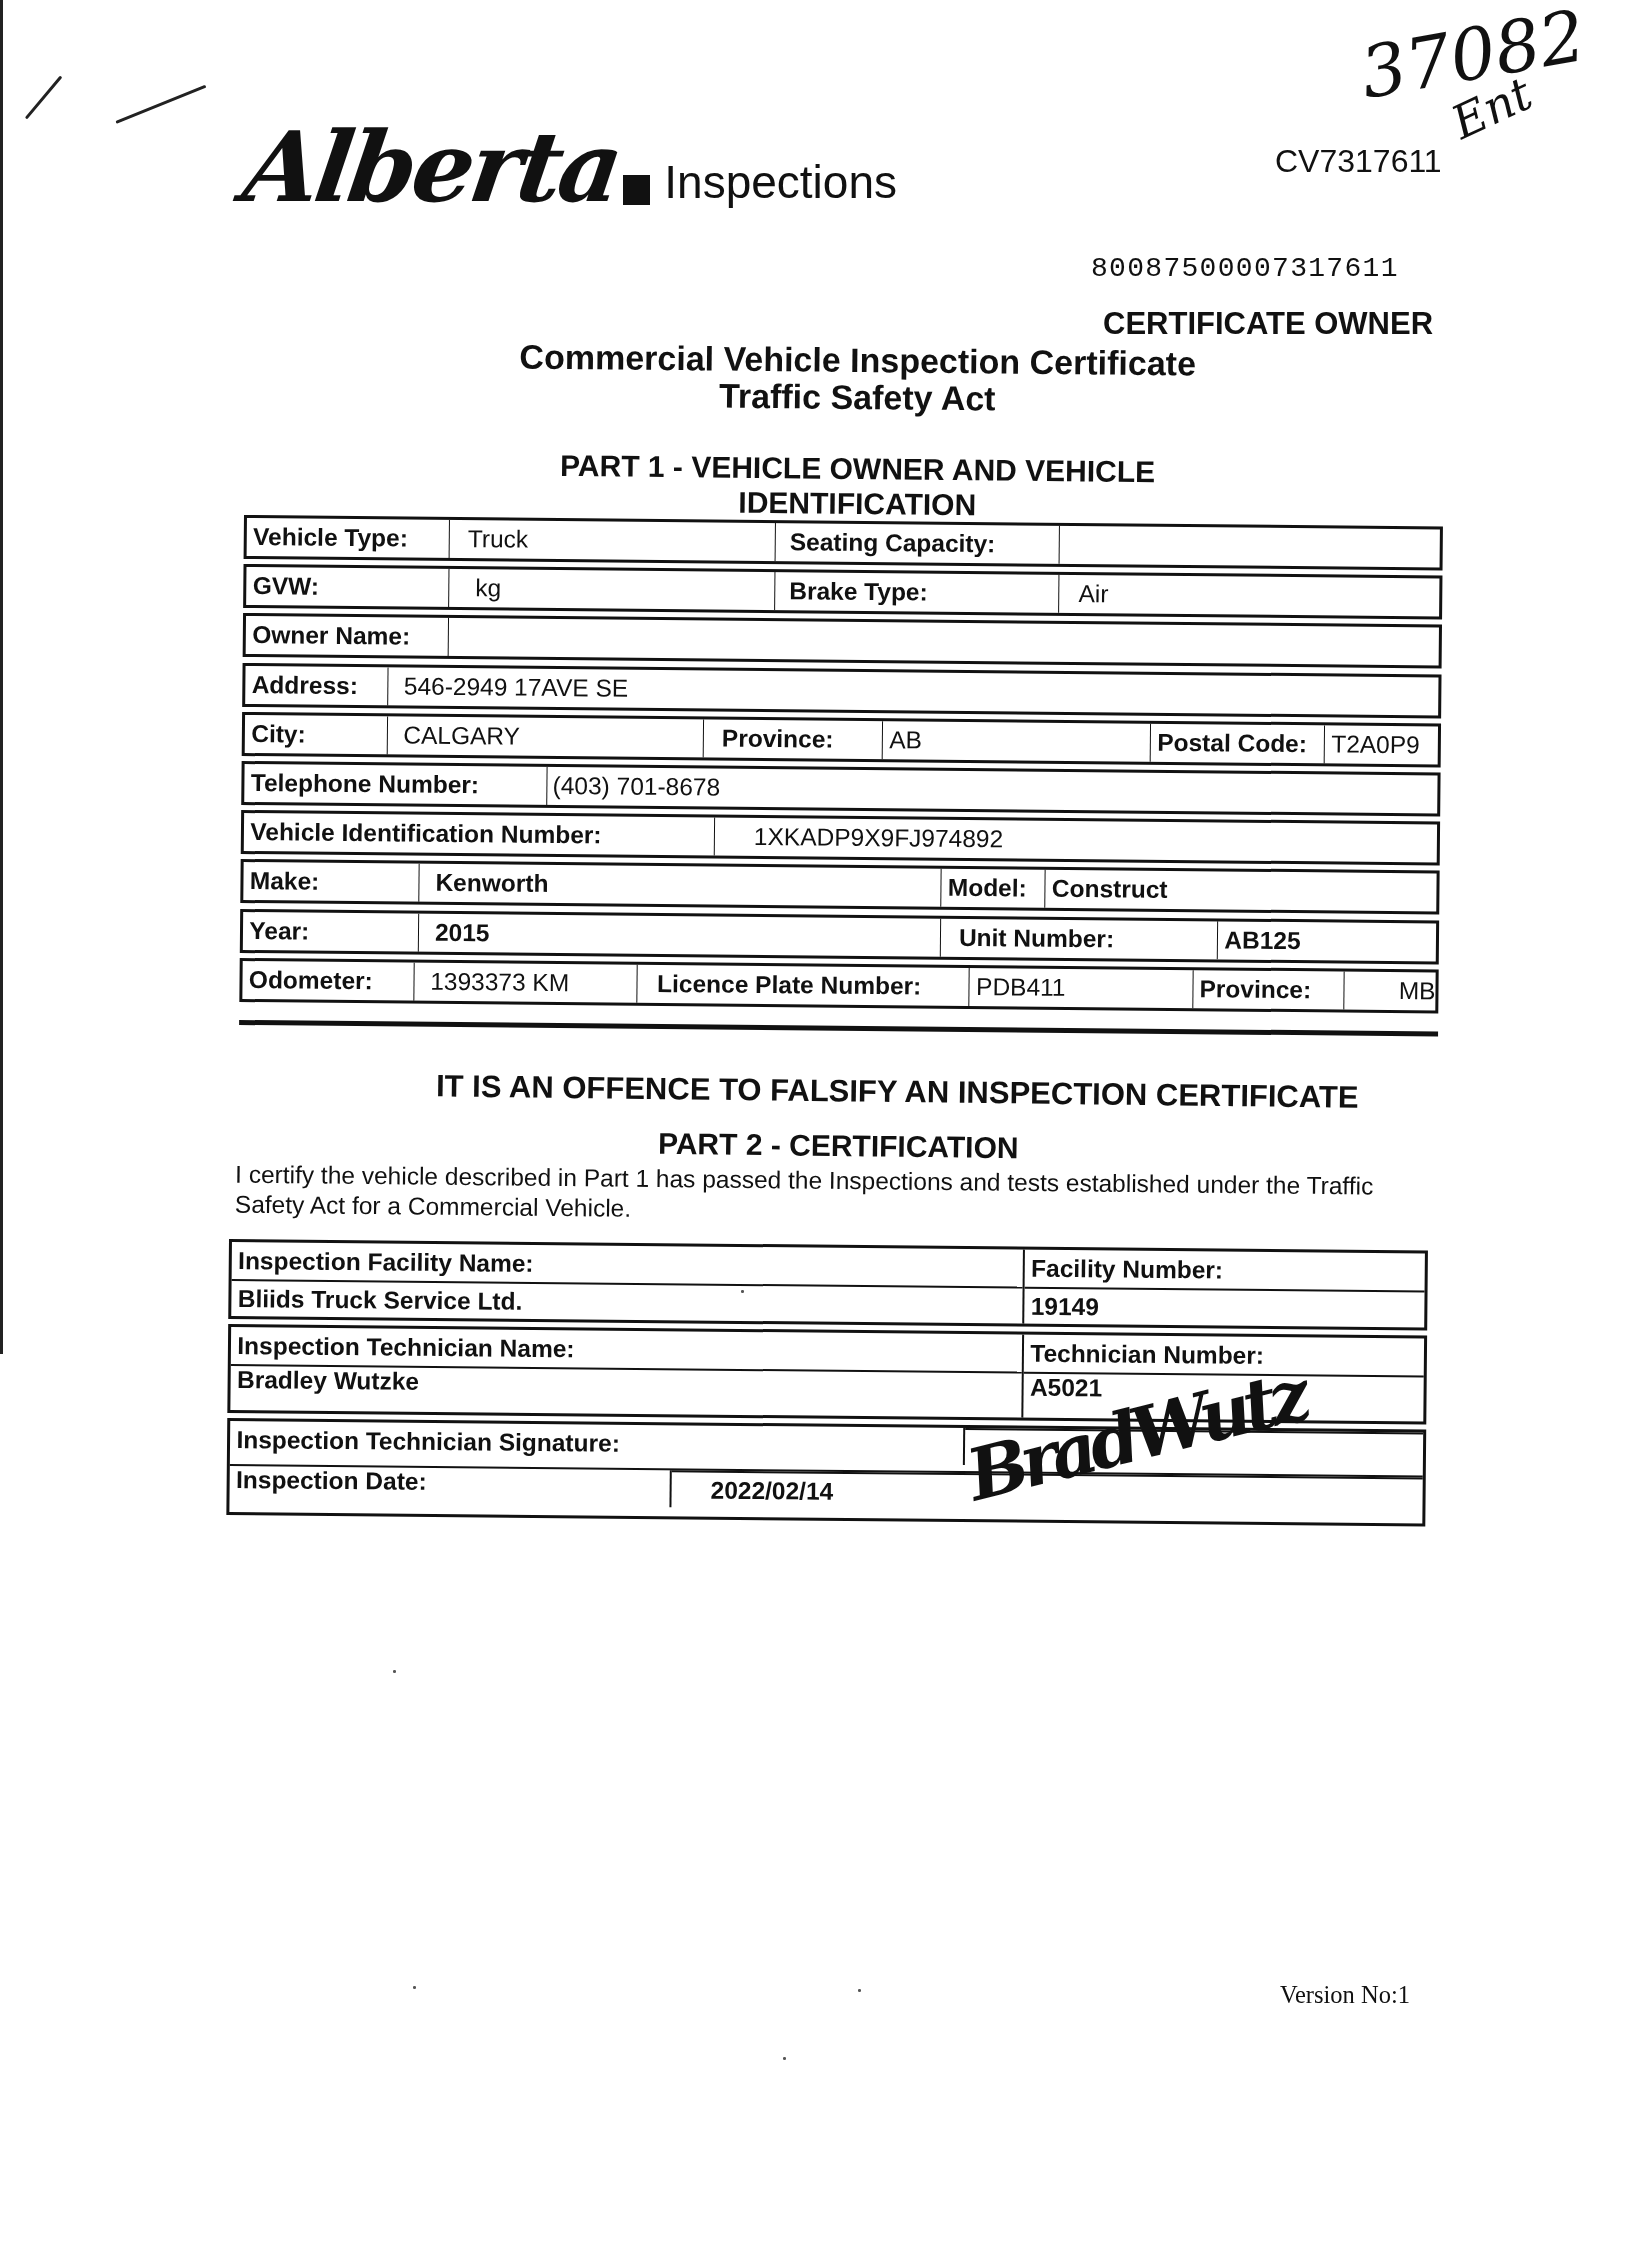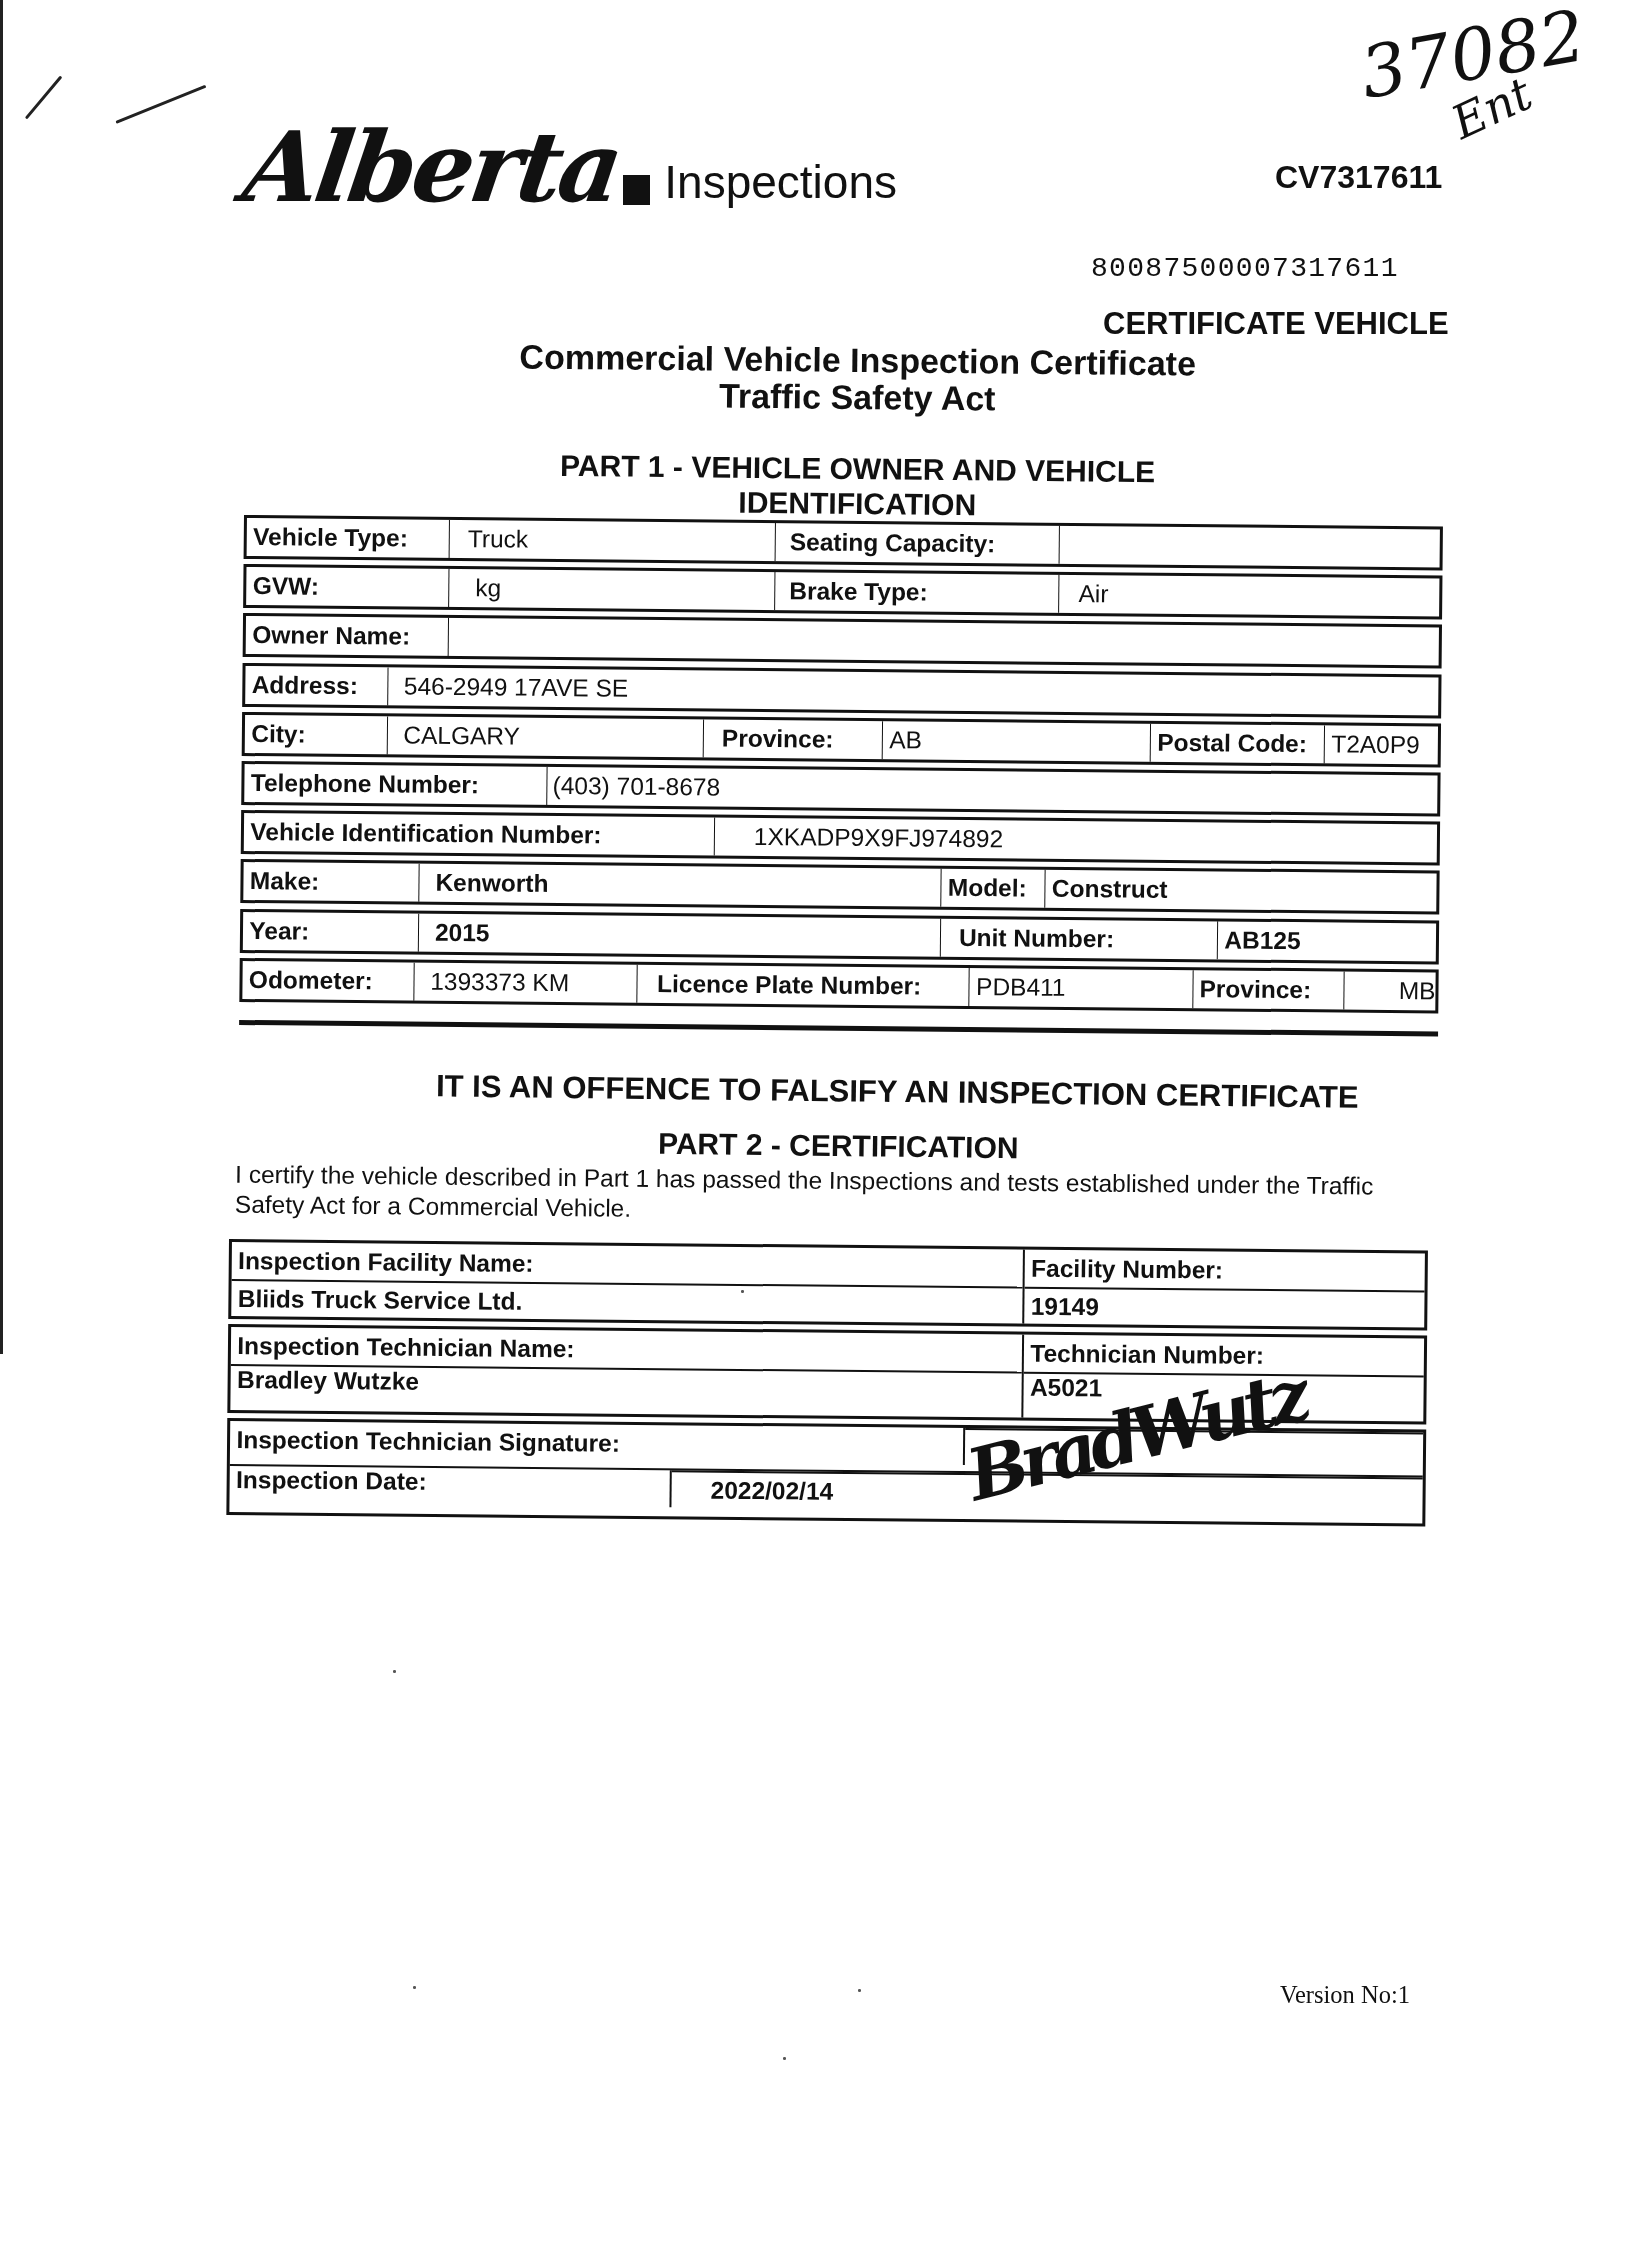--- a/index.html
+++ b/index.html
@@ -5,21 +5,21 @@
   html, body { margin: 0; padding: 0; background: #ffffff; }
   body { width: 1644px; height: 2261px; position: relative; overflow: hidden;
          font-family: "Liberation Sans", sans-serif; color: #111; }
   .abs { position: absolute; }
   .left-edge { left: 0; top: 0; width: 3.2px; height: 1354px; background: #222; }
   .pen-mark { background: #222; height: 3.2px; transform-origin: left center; border-radius: 1.9px; }
   .hand { font-family: "DejaVu Serif", serif; font-style: italic; color: #111; }
   .logo-script { font-family: "DejaVu Serif", serif; font-style: italic; font-weight: bold; font-size: 97px; letter-spacing: -3.9px; transform: skewX(-8deg); }
   .logo-square { width: 27px; height: 30px; background: #111; display: inline-block; }
   .gov { font-size: 46px; font-weight: normal; }
-  .cert-no { font-size: 32px; font-weight: bold; margin-top: 16px; }
+  .cert-no { font-size: 32px; font-weight: normal; }
   .barcode { height: 81px; display: flex; align-items: stretch; }
   .barcode-digits { font-family: "Liberation Mono", monospace; font-size: 28px; letter-spacing: 1.3px; }
   .cert-label { font-size: 31px; font-weight: bold; }
   .title { font-size: 34px; font-weight: bold; text-align: center; line-height: 37px; }
   .part-title { font-size: 30px; font-weight: bold; text-align: center; line-height: 35px; }
 
   .form { transform: rotate(0.55deg); transform-origin: left top; }
   .row { display: flex; border: 3.2px solid #111; margin-bottom: 5.2px; height: 44px; box-sizing: border-box; }
   .cell { border-right: 1.9px solid #111; display: flex; align-items: center; padding-left: 6.4px; font-size: 24.5px; box-sizing: border-box; }
   .cell:last-child { border-right: none; }
@@ -52,21 +52,21 @@
 
 <div class="abs" style="left:245px;top:110px;display:flex;align-items:flex-end;">
   <span class="logo-script">Alberta</span>
   <span class="logo-square" style="margin:0 14px 19.3px 5.2px;"></span>
   <span class="gov" style="margin-bottom:15.5px;">Inspections</span>
 </div>
 
 <div class="abs cert-no" style="left:1275px;top:143px;">CV7317611</div>
 <div class="abs barcode" style="left:1009px;top:169px;width:432px;" id="barcode"></div>
 <div class="abs barcode-digits" style="left:1091px;top:253px;">80087500007317611</div>
-<div class="abs cert-label" style="left:1103px;top:306px;">CERTIFICATE VEHICLE</div>
+<div class="abs cert-label" style="left:1103px;top:306px;">CERTIFICATE OWNER</div>
 
 <div class="abs title" style="left:477px;top:342px;width:761px;transform:rotate(0.6deg);">
   <div>Commercial Vehicle Inspection Certificate</div>
   <div>Traffic Safety Act</div>
 </div>
 <div class="abs part-title" style="left:503px;top:451px;width:709px;transform:rotate(0.6deg);">
   <div>PART 1 - VEHICLE OWNER AND VEHICLE</div>
   <div>IDENTIFICATION</div>
 </div>
 

